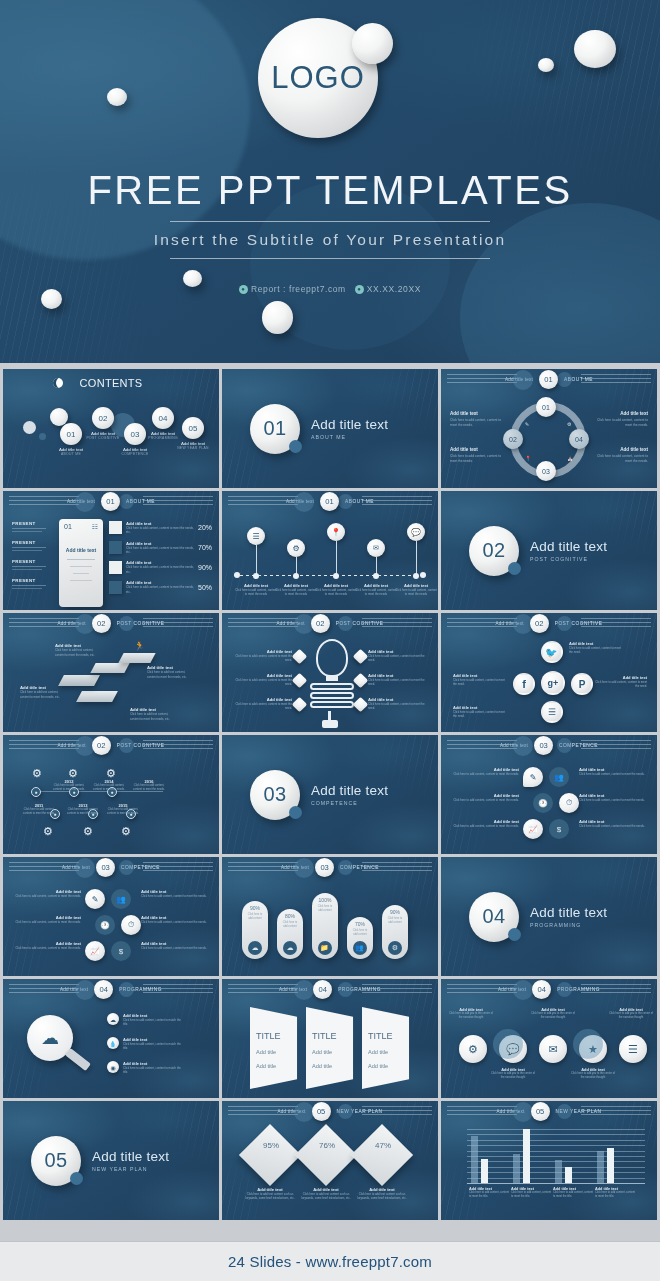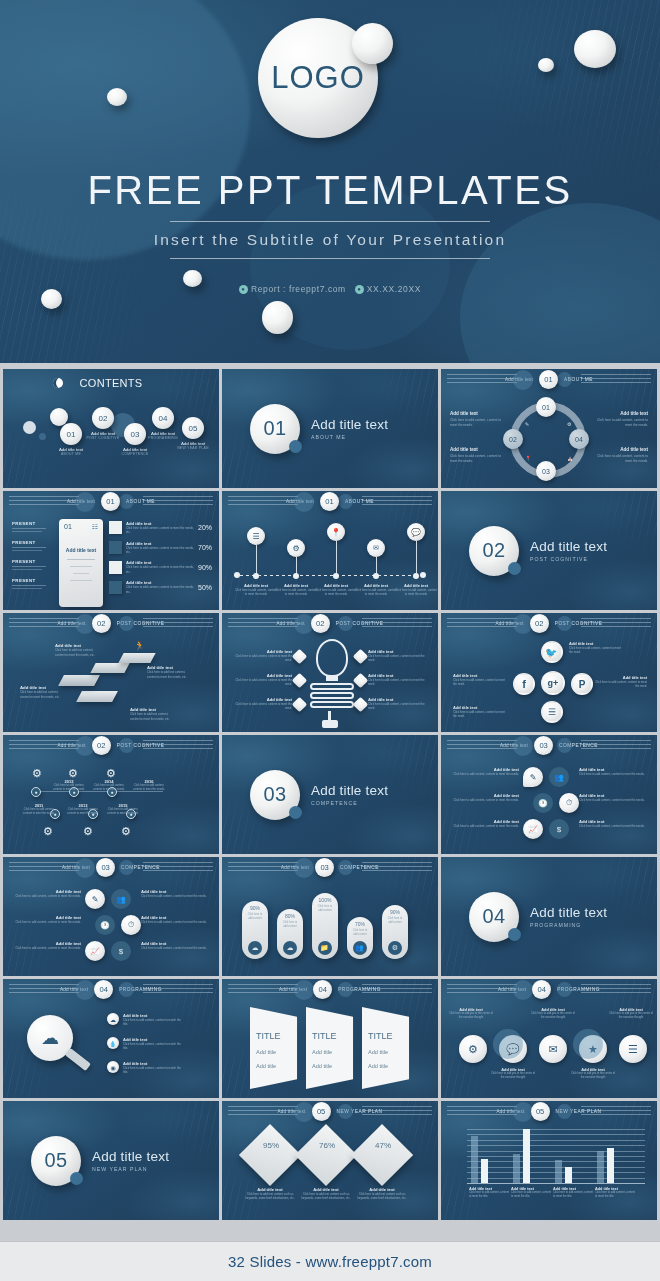--- a/index.html
+++ b/index.html
@@ -931,15 +931,15 @@
       </div>
       <div style="position:absolute;left:154px;top:86px;width:42px;">
         <div class="t-txt" style="font-size:3.8px;">Add title text</div>
         <div class="t-body" style="font-size:2.7px;line-height:1.55;">Click here to add content, content to meet the title.</div>
       </div>
     </div>
 
   </div>
 
   <div class="footer">
-    <span>32 Slides - www.freeppt7.com</span>
+    <span>24 Slides - www.freeppt7.com</span>
   </div>
 </div>
 
 </body></html>

